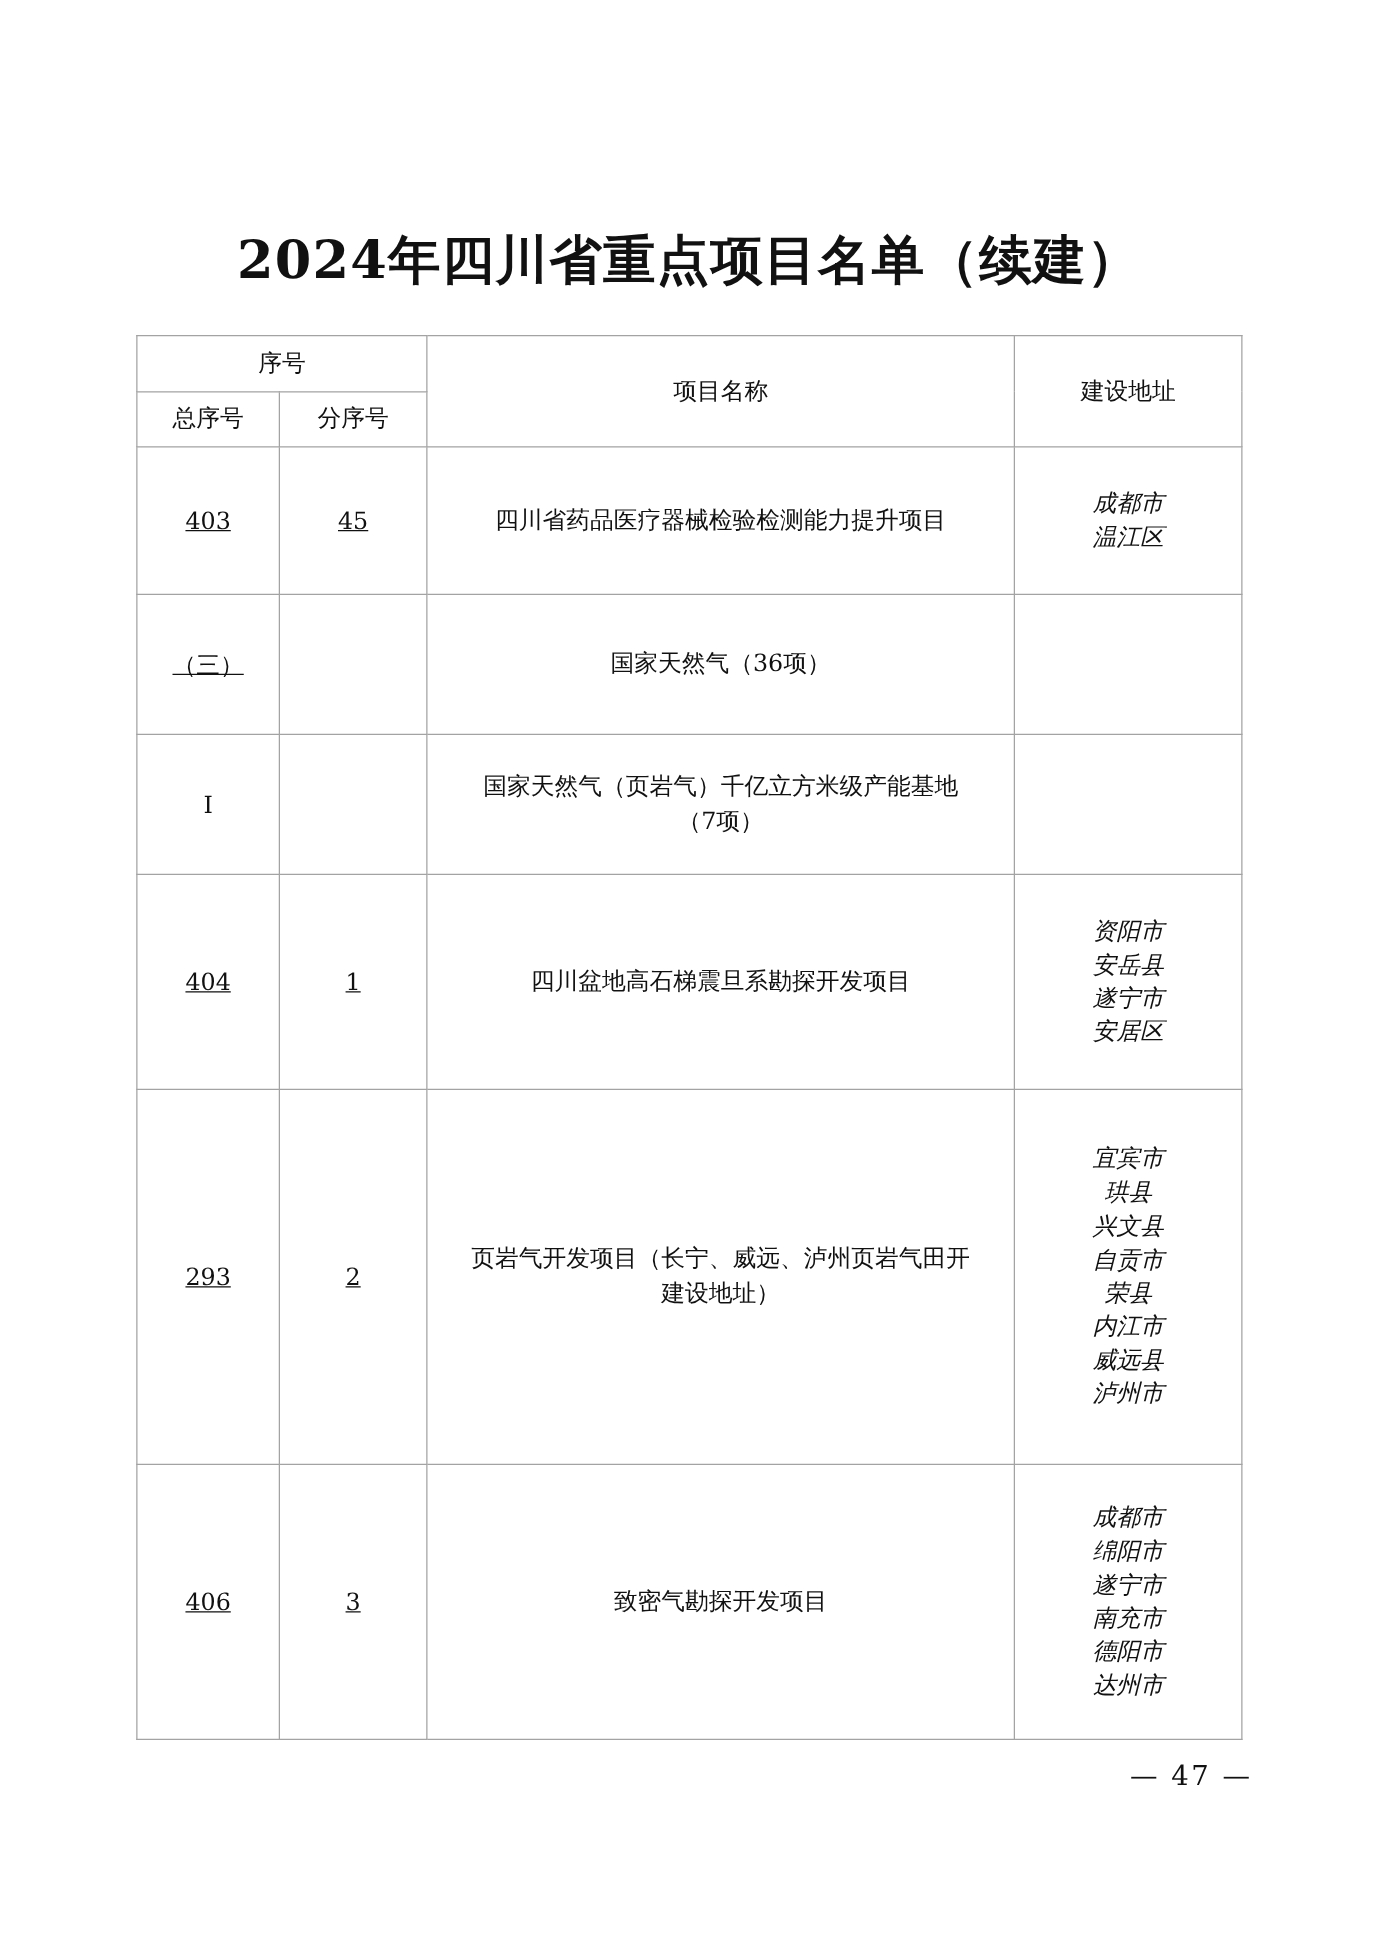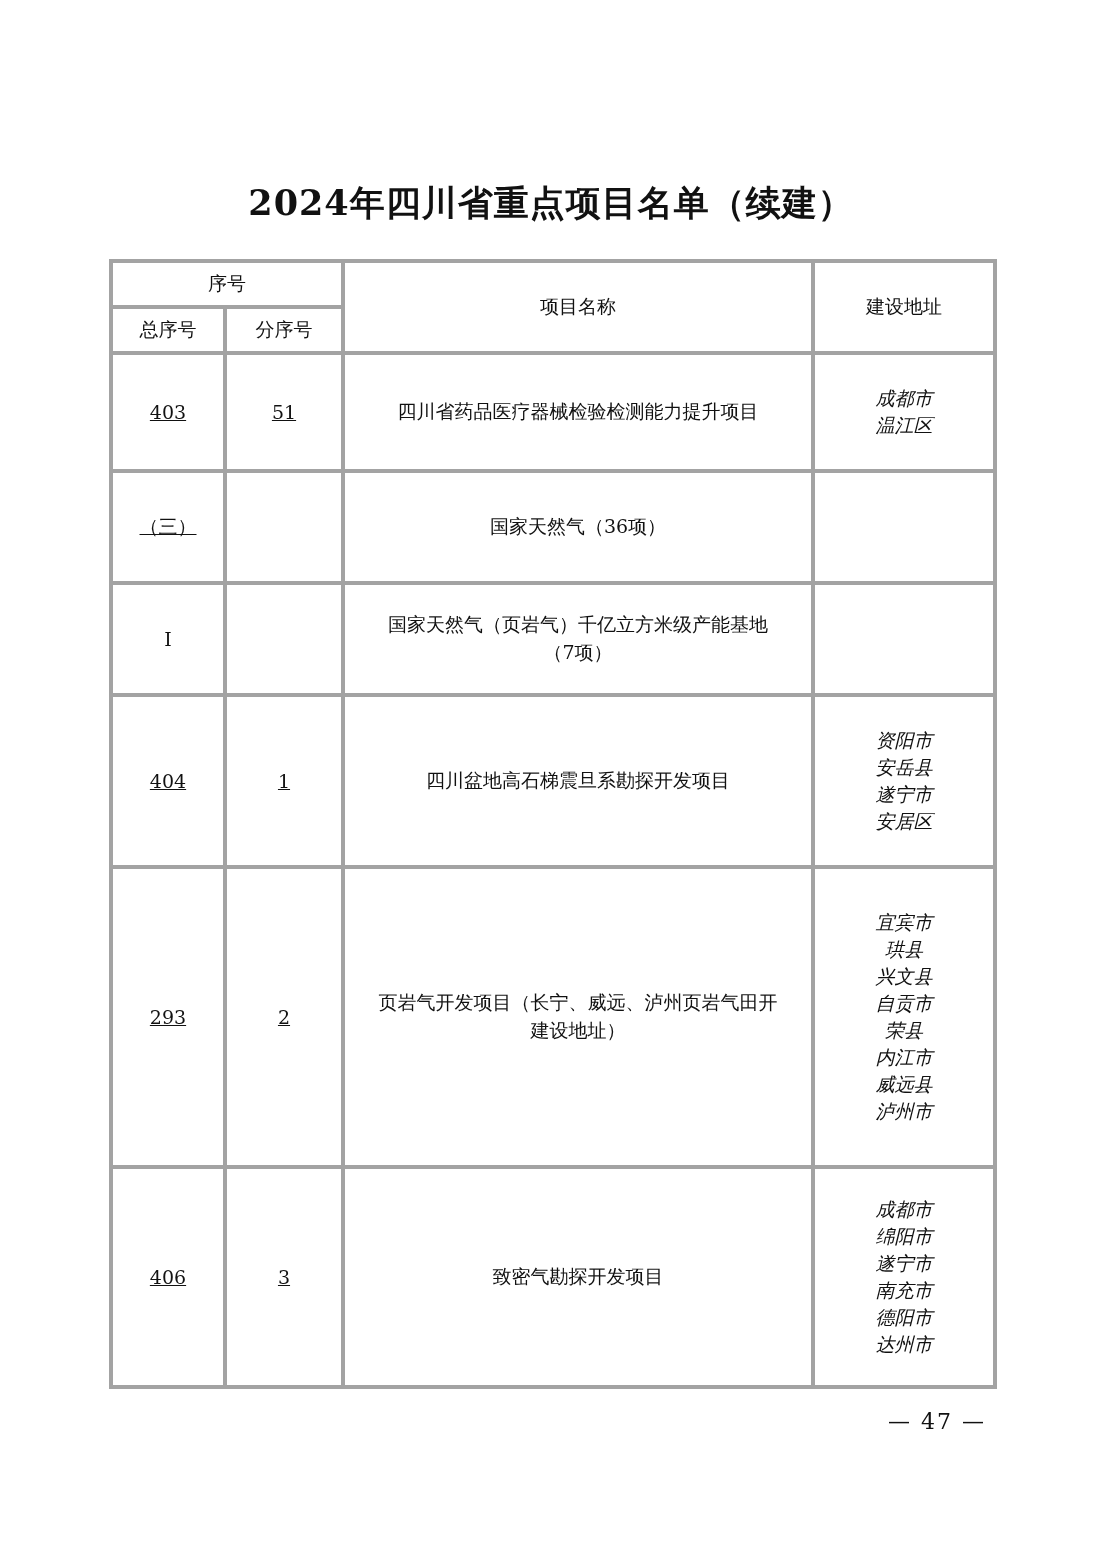--- a/index.html
+++ b/index.html
@@ -17,39 +17,39 @@
   }
   .page {
     width: 1102px;
     height: 1559px;
     box-sizing: border-box;
     padding: 0;
     position: relative;
   }
   .doc-title {
     text-align: center;
-    font-size: 35px;
+    font-size: 42px;
     font-weight: bold;
     letter-spacing: 1px;
     margin: 0;
     padding-top: 180px;
     font-family: "DejaVu Serif", "Liberation Serif", serif;
     color: #111;
   }
   .table-wrap {
     margin: 32px auto 0 auto;
     width: 884px;
   }
   table.main {
     border-collapse: collapse;
     width: 100%;
     table-layout: fixed;
   }
   table.main td, table.main th {
-    border: 4px solid #a3a3a3;
+    border: 1px solid #a3a3a3;
     font-weight: normal;
     font-size: 19px;
     color: #111;
     vertical-align: middle;
     padding: 0;
   }
   .hdr {
     text-align: center;
     font-size: 20px;
     height: 42px;
@@ -88,21 +88,21 @@
   .r3 { height: 112px; }
   .r4 { height: 172px; }
   .r5 { height: 300px; }
   .r6 { height: 220px; }
 
   .addr-lines span { display: block; font-style: italic; }
   .name-lines span { display: block; }
 
   .page-number {
     position: absolute;
-    right: 116px;
+    right: 100px;
     bottom: 125px;
     font-size: 22px;
     letter-spacing: 2px;
     color: #111;
   }
 </style>
 </head>
 <body>
 
 <div class="page">
@@ -125,21 +125,21 @@
         </tr>
         <tr>
           <th class="hdr">总序号</th>
           <th class="hdr">分序号</th>
         </tr>
       </thead>
       <tbody>
 
         <tr class="r1">
           <td class="num">403</td>
-          <td class="num">51</td>
+          <td class="num">45</td>
           <td class="name">四川省药品医疗器械检验检测能力提升项目</td>
           <td class="addr">
             <div class="addr-lines">
               <span>成都市</span>
               <span>温江区</span>
             </div>
           </td>
         </tr>
 
         <tr class="r2">

